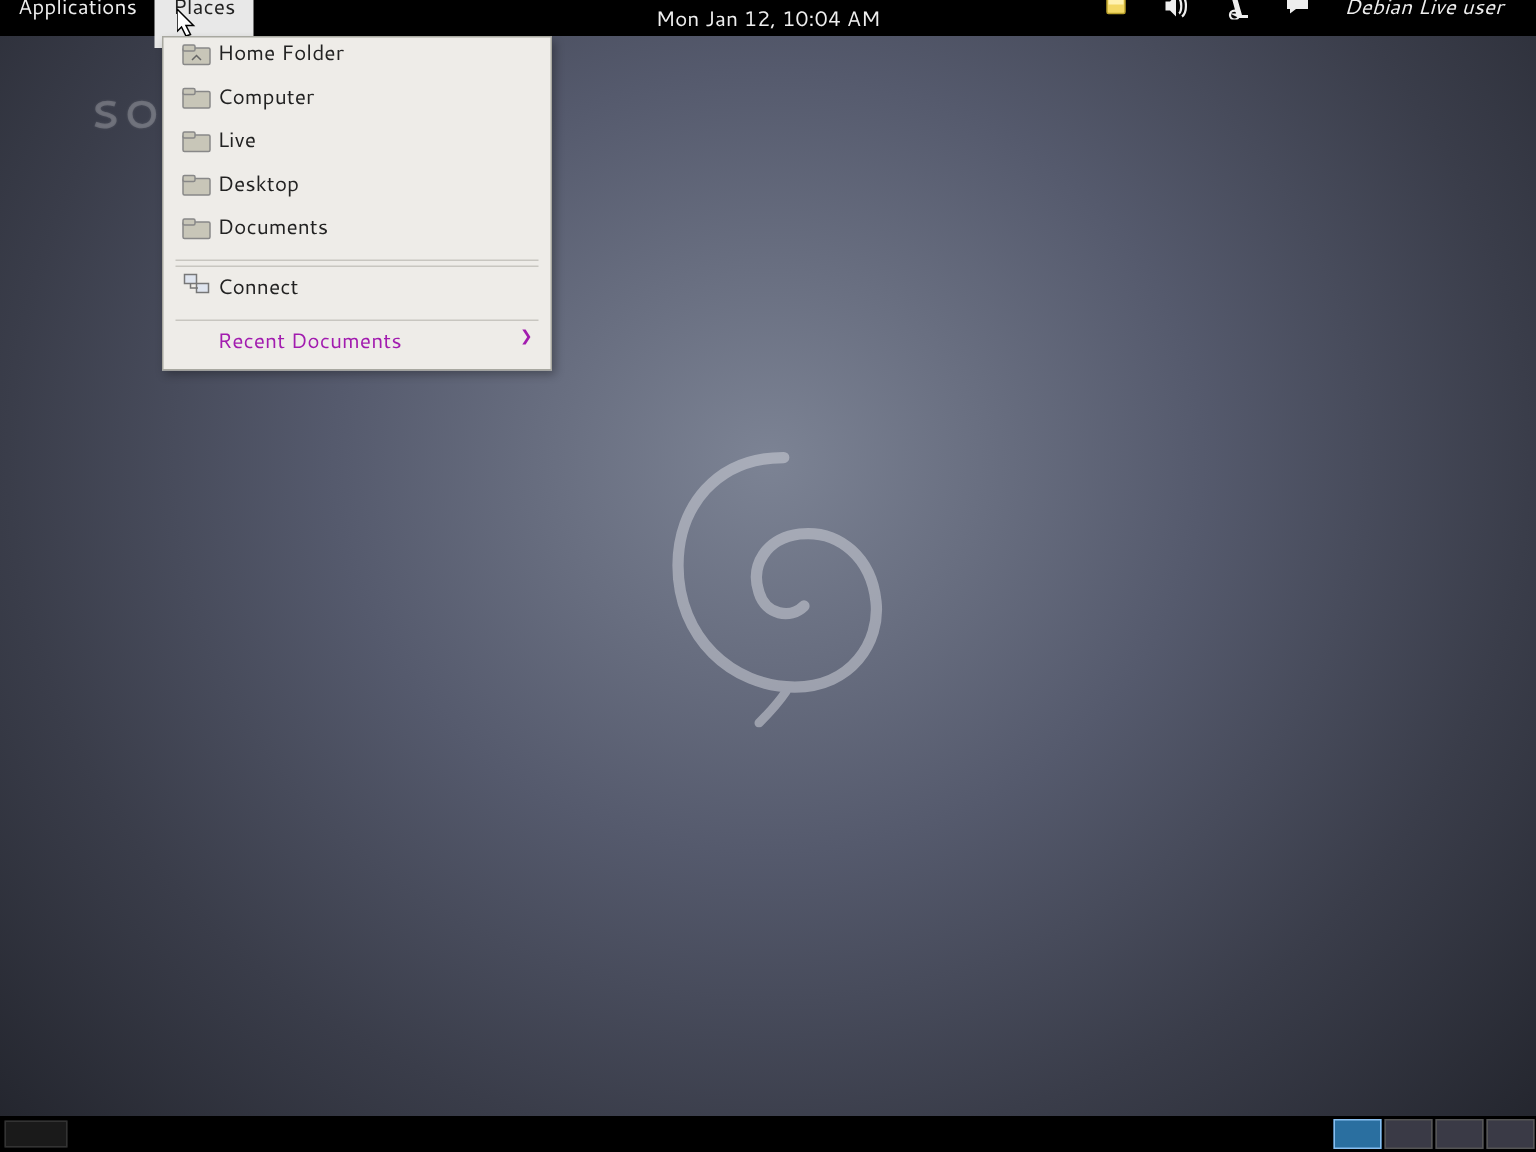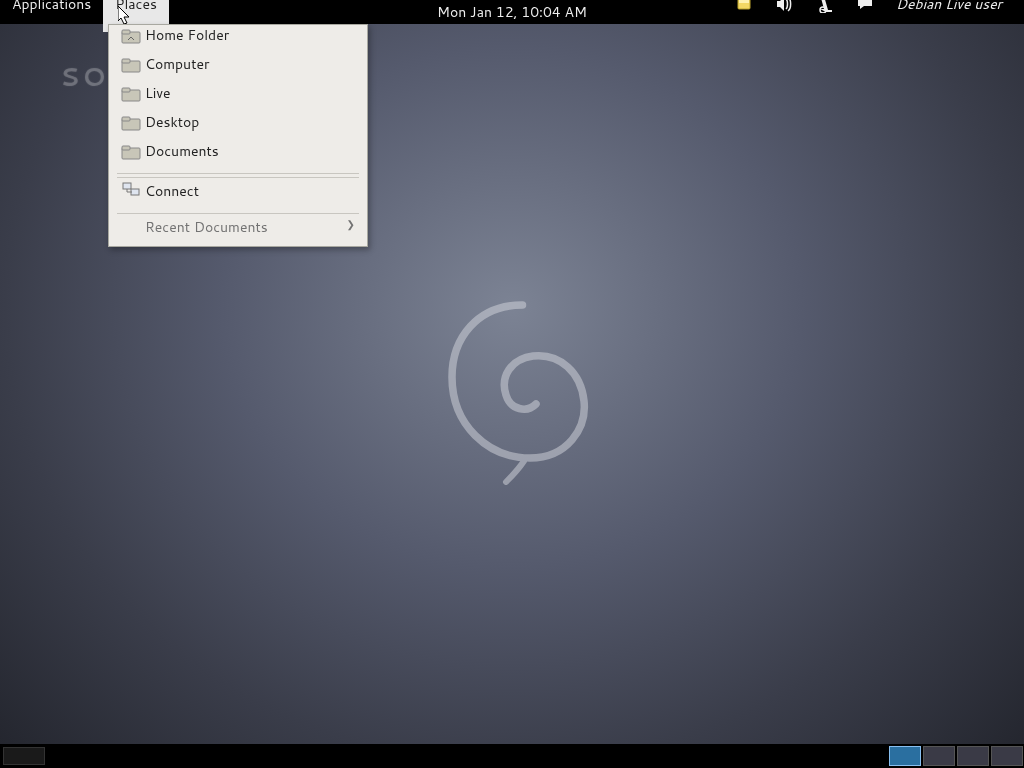--- a/index.html
+++ b/index.html
@@ -49,21 +49,21 @@
   border:1px solid #a8a8a0;
   box-shadow:2px 3px 6px rgba(0,0,0,0.3);
 }
 .menu-item {
   display:flex; align-items:flex-start; gap:4px;
   height:29px; padding:0 12px;
   cursor:default;
 }
 .menu-item .icon-slot { width:20px; height:20px; display:flex; align-items:center; justify-content:center; }
 .menu-sep { height:0; border-top:1px solid #c8c6c0; margin:3px 8px; }
-.menu-item.disabled { color:#737373; }
+.menu-item.disabled { color:#a21caf; }
 .menu-item.disabled .arrow { margin-left:auto; font-size:10px; }
 
 
 .bottom-panel {
   position:absolute; left:0; bottom:0; width:1024px; height:24px;
   background:#000;
   display:flex; align-items:center;
 }
 .workspace-switcher { position:absolute; right:0; bottom:0; display:flex; height:24px; }
 .workspace-cell {

